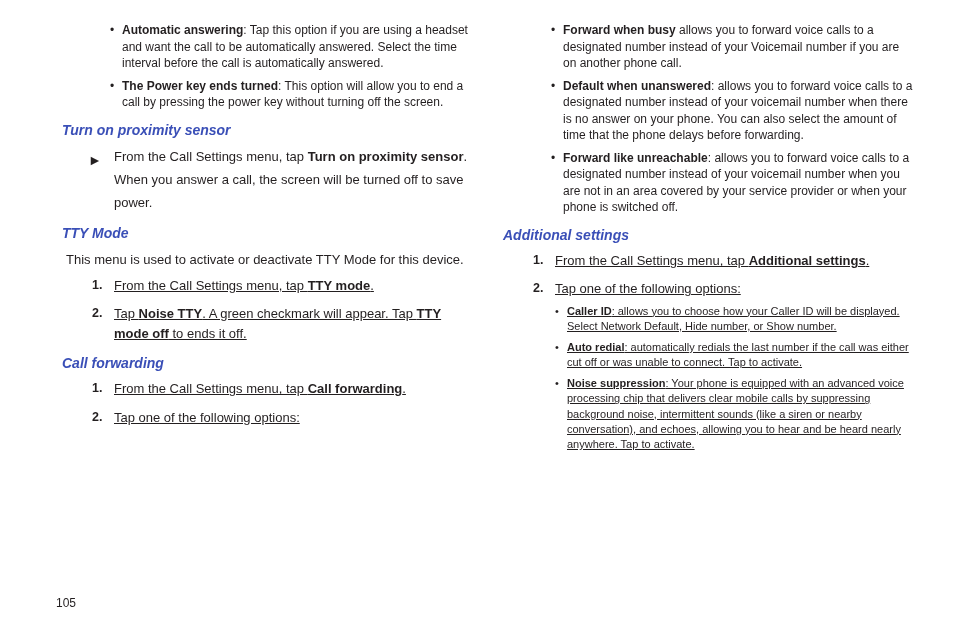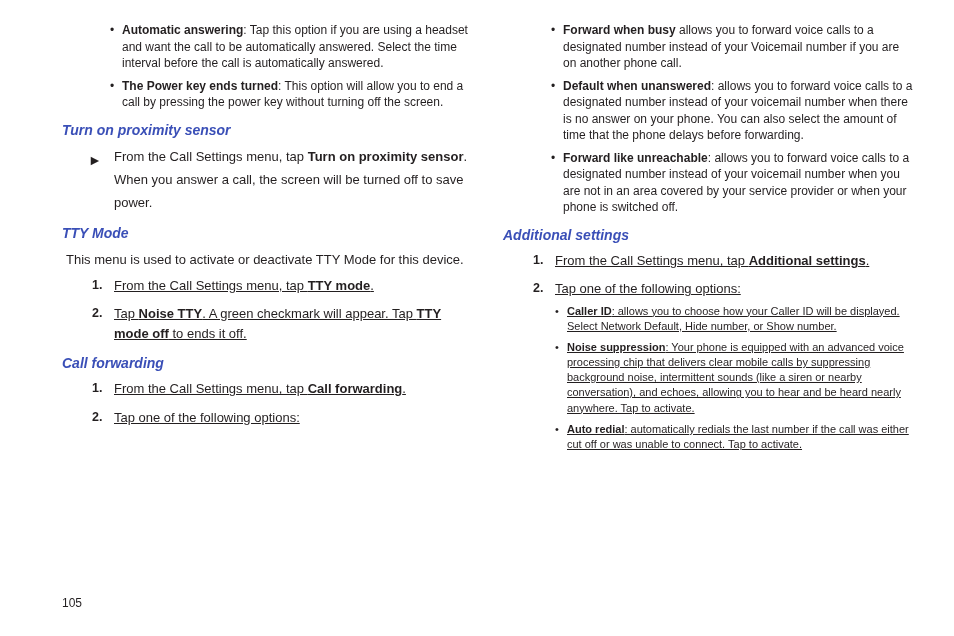--- a/index.html
+++ b/index.html
@@ -116,21 +116,21 @@
   }
   ul.sub li::before {
     content: "•";
     position: absolute;
     left: -2px;
     top: 0;
   }
 
   .page-num {
     position: absolute;
-    left: 62px;
+    left: 56px;
     bottom: 26px;
     font-size: 12px;
   }
 </style>
 </head>
 <body>
 
 <div class="page">
 
   <div class="col left">
@@ -193,25 +193,25 @@
       <li>
         <span>From the Call Settings menu, tap </span><b>Additional settings</b><span>.</span>
       </li>
       <li>
         <span>Tap one of the following options:</span>
         <ul class="sub">
           <li>
             <b>Caller ID</b><span>: allows you to choose how your Caller ID will be displayed. Select Network Default, Hide number, or Show number.</span>
           </li>
           <li>
+            <b>Auto redial</b><span>: automatically redials the last number if the call was either cut off or was unable to connect. Tap to activate.</span>
+          </li>
+          <li>
             <b>Noise suppression</b><span>: Your phone is equipped with an advanced voice processing chip that delivers clear mobile calls by suppressing background noise, intermittent sounds (like a siren or nearby conversation), and echoes, allowing you to hear and be heard nearly anywhere. Tap to activate.</span>
           </li>
-          <li>
-            <b>Auto redial</b><span>: automatically redials the last number if the call was either cut off or was unable to connect. Tap to activate.</span>
-          </li>
         </ul>
       </li>
     </ol>
 
   </div>
 
   <div class="page-num">105</div>
 </div>
 
 </body></html>

